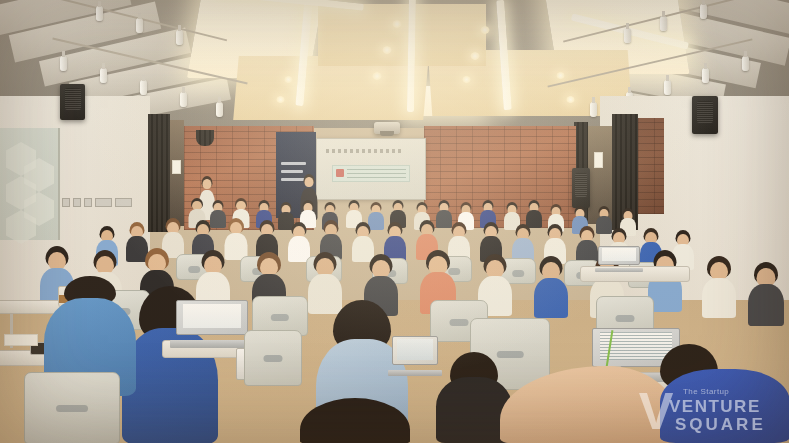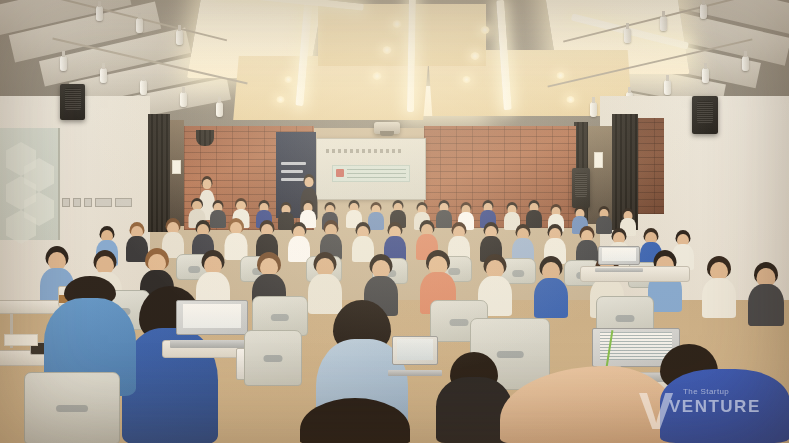--- a/index.html
+++ b/index.html
@@ -652,15 +652,16 @@
   </div>
 
   <div class="warm"></div>
   <div class="haze"></div>
   <div class="vig"></div>
 
   <div class="wm">
     <div class="v">V</div>
     <div class="t1">The Startup</div>
     <div class="t2">VENTURE</div>
+    <div class="t3">SQUARE</div>
   </div>
 
 </div>
 
 </body></html>

